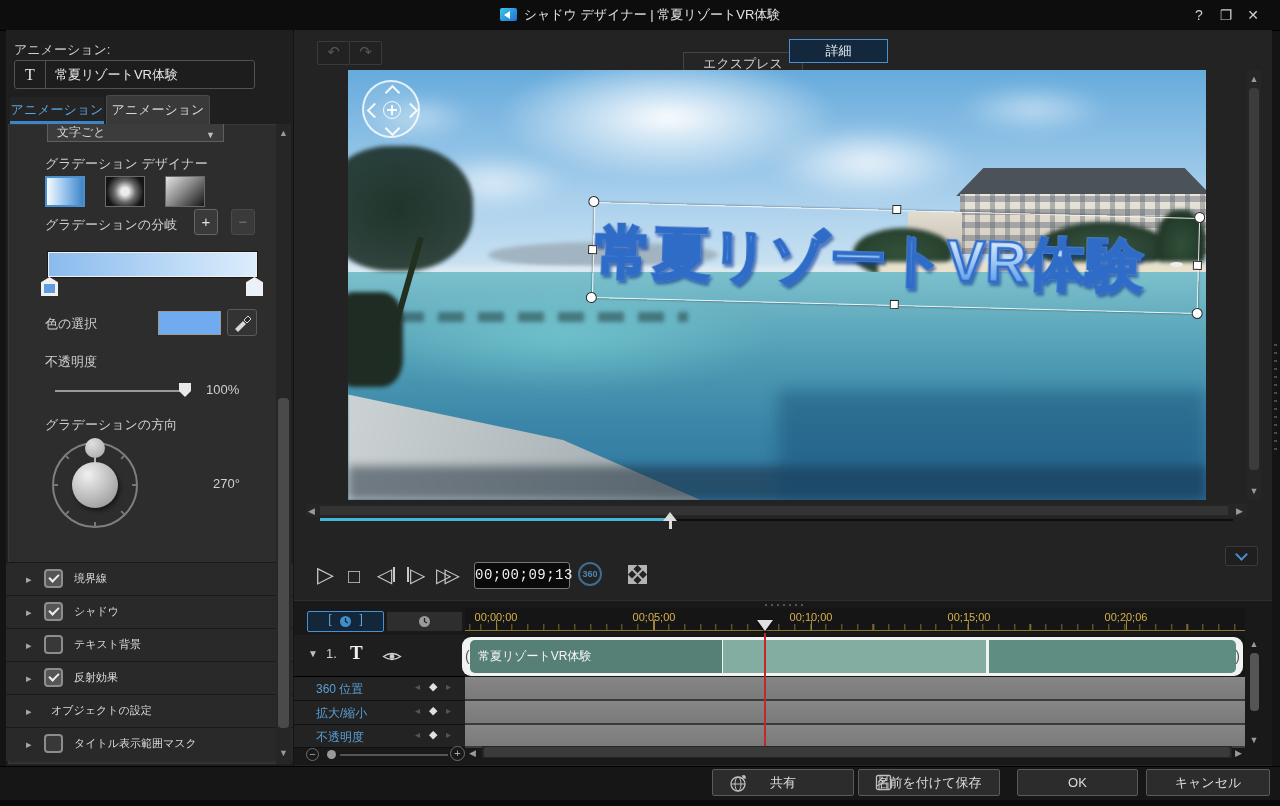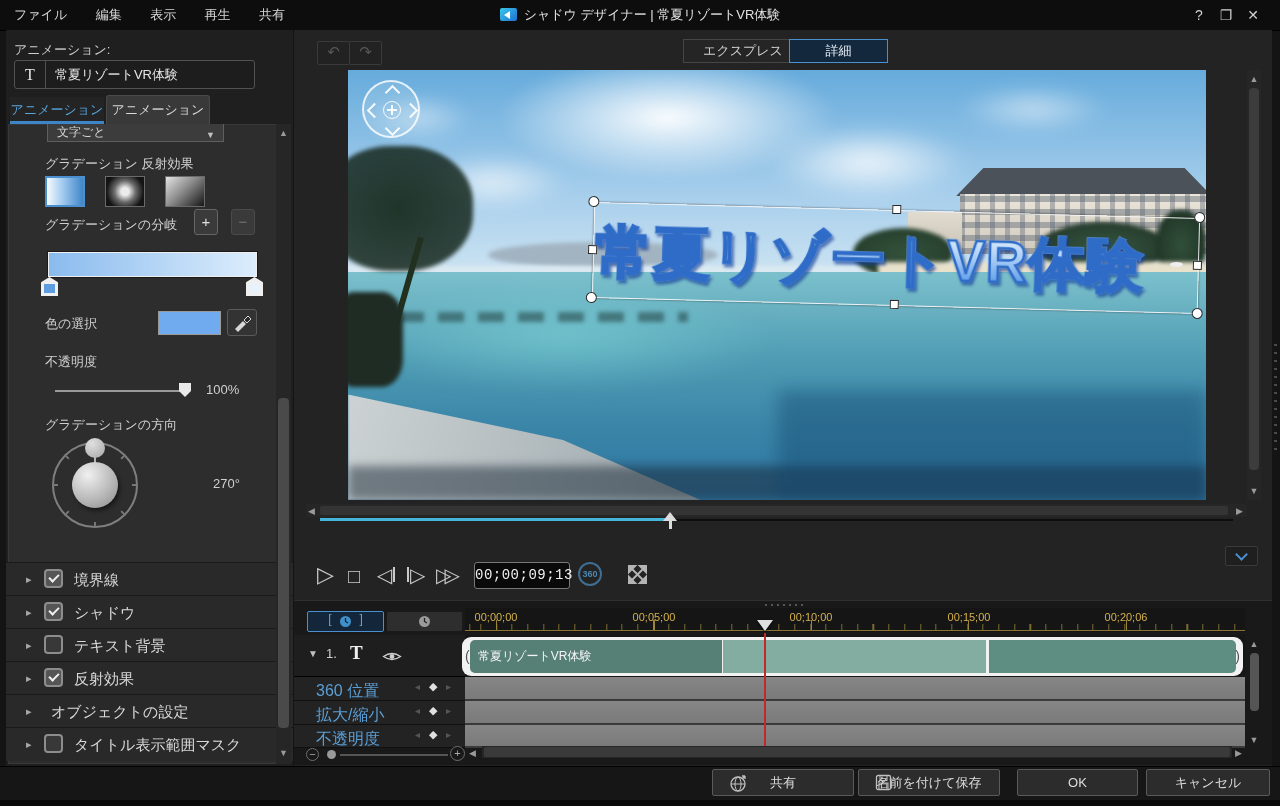--- a/index.html
+++ b/index.html
@@ -41,21 +41,21 @@
   .opthumb{background:#e9e9e9;clip-path:polygon(0 0,100% 0,100% 58%,50% 100%,0 58%);}
   .dialring{border:2px solid #7f7f7f;border-radius:50%;box-sizing:border-box;}
   .dialtick{position:absolute;left:50%;top:50%;width:2px;height:6px;background:#777;transform-origin:0 0;}
   .dialknob{border-radius:50%;background:radial-gradient(circle at 35% 28%,#f0f0f0,#b9b9b9 55%,#8a8a8a);box-shadow:2px 3px 4px rgba(0,0,0,.45);}
   .dialknob2{border-radius:50%;background:radial-gradient(circle at 35% 28%,#e0e0e0,#a5a5a5);}
   .sec{left:6px;width:287px;height:33px;background:#292929;border-top:1px solid #1a1a1a;}
   .sec .exp{position:absolute;left:20px;top:10px;font-size:11px;color:#a8a8a8;}
   .chk{position:absolute;left:38px;top:6px;width:19px;height:19px;border:2px solid #8d8d8d;border-radius:4px;background:#383838;box-sizing:border-box;}
   .chk.checked{background:#555;}
   .chk.checked:after{content:"";position:absolute;left:3px;top:3px;width:8px;height:4px;border-left:2px solid #efefef;border-bottom:2px solid #efefef;transform:rotate(-45deg);}
-  .sec .lbl{position:absolute;left:68px;top:8px;font-size:15px;color:#dadada;white-space:nowrap;}
+  .sec .lbl{position:absolute;left:68px;top:8px;font-size:11px;color:#dadada;white-space:nowrap;}
   .scrolltrack{background:#262626;}
   .scrollthumb{background:#4a4a4a;border-radius:4px;}
   .sarrow{font-size:9px;color:#9a9a9a;text-align:center;}
   
   .mainbg{left:294px;top:30px;width:978px;height:736px;background:#232323;}
   .histbtn{background:#222;border:1px solid #3a3a3a;border-radius:2px;color:#575757;font-size:15px;text-align:center;line-height:20px;}
   .modetab{box-sizing:border-box;text-align:center;font-size:13px;line-height:22px;}
   .mt-un{background:#252525;border:1px solid #454545;color:#cfcfcf;}
   .mt-sel{background:#14283d;border:1px solid #4a8fd0;color:#eaf3fb;}
   
@@ -94,43 +94,36 @@
   .tgl-un{background:#2e2e2e;border:1px solid #1a1a1a;border-radius:2px;}
   .rlabel{font-size:11px;color:#d4b14e;transform:translateX(-50%);white-space:nowrap;}
   .phead{width:0;height:0;border-left:8px solid transparent;border-right:8px solid transparent;border-top:11px solid #e0e0e0;filter:drop-shadow(0 1px 1px #000);}
   .redline{background:#c22a2a;}
   .clip{background:#f2f2f2;border-radius:9px;}
   .clip .paren{position:absolute;top:0;font-size:14px;color:#555;line-height:39px;}
   .seg{position:absolute;top:3px;height:33px;}
   .cliplabel{font-size:12px;color:#f4f4f4;line-height:33px;padding-left:8px;white-space:nowrap;}
   .trackhdr{background:#1e1e1e;border-bottom:1px solid #000;box-sizing:border-box;}
   .kfhdr{background:#232323;border-bottom:1px solid #101010;box-sizing:border-box;}
-  .kflabel{position:absolute;left:22px;top:4px;font-size:16px;color:#5a9fd6;white-space:nowrap;}
+  .kflabel{position:absolute;left:22px;top:4px;font-size:12px;color:#5a9fd6;white-space:nowrap;}
   .kfrow{background:linear-gradient(#868686,#7a7a7a);border-bottom:2px solid #3a3a3a;box-sizing:border-box;}
   .kfc{position:absolute;top:4px;font-size:10px;color:#555;}
   .kfd{position:absolute;top:3px;font-size:11px;color:#e0e0e0;}
   .zoomcirc{border:1.5px solid #6e6e6e;border-radius:50%;box-sizing:border-box;color:#aaa;text-align:center;font-size:11px;line-height:11px;}
   
   .footer{left:0;top:766px;width:1280px;height:34px;background:#161616;border-top:1px solid #020202;}
   .fbtn{background:#2c2c2c;border:1px solid #5a5a5a;border-radius:2px;color:#dcdcdc;font-size:13px;text-align:center;line-height:25px;box-sizing:border-box;}
   .fbtn .ic{position:absolute;left:16px;top:4px;}
 </style>
 </head>
 <body>
 
 <div id="app">
 
   <div class="abs titlebar">
-    <div class="abs" style="left:2px;top:0;">
-      <span class="menu-item">ファイル</span>
-      <span class="menu-item">編集</span>
-      <span class="menu-item">表示</span>
-      <span class="menu-item">再生</span>
-      <span class="menu-item">共有</span>
-    </div>
     <div class="abs apptitle">
       <span class="applogo"></span><span>シャドウ デザイナー  |  常夏リゾートVR体験</span>
     </div>
     <div class="abs winbtn" style="left:1186px;">?</div>
     <div class="abs winbtn" style="left:1213px;">❐</div>
     <div class="abs winbtn" style="left:1240px;">✕</div>
   </div>
 
   <div class="abs lpanel"></div>
   <div class="abs label13" style="left:14px;top:41px;">アニメーション:</div>
@@ -140,21 +133,21 @@
   </div>
   <div class="abs tab-sel" style="left:10px;top:97px;width:94px;height:27px;">アニメーション</div>
   <div class="abs tab-un" style="left:106px;top:95px;width:104px;height:29px;">アニメーション</div>
   <div class="abs ipanel"></div>
 
   <div class="abs dropdown" style="left:47px;top:124px;width:177px;height:18px;">
     <span>文字ごと</span>
     <span class="arr">▼</span>
   </div>
 
-  <div class="abs label13" style="left:45px;top:155px;">グラデーション 反射効果</div>
+  <div class="abs label13" style="left:45px;top:155px;">グラデーション デザイナー</div>
   <div class="abs stylebtn sb1" style="left:45px;top:176px;width:40px;height:31px;"></div>
   <div class="abs stylebtn sb2" style="left:105px;top:176px;width:40px;height:31px;"></div>
   <div class="abs stylebtn sb3" style="left:165px;top:176px;width:40px;height:31px;"></div>
 
   <div class="abs label13" style="left:45px;top:216px;">グラデーションの分岐</div>
   <div class="abs sqbtn" style="left:194px;top:209px;width:24px;height:26px;">+</div>
   <div class="abs sqbtn dim" style="left:231px;top:209px;width:24px;height:26px;">−</div>
 
   <div class="abs gbar" style="left:48px;top:252px;width:207px;height:23px;"></div>
   <div class="abs stop-h" style="left:41px;top:277px;">
@@ -227,21 +220,21 @@
 
   <div class="abs scrolltrack" style="left:276px;top:124px;width:15px;height:640px;"></div>
   <div class="abs sarrow" style="left:277px;top:128px;width:13px;">▲</div>
   <div class="abs scrollthumb" style="left:278px;top:398px;width:11px;height:330px;"></div>
   <div class="abs sarrow" style="left:277px;top:748px;width:13px;">▼</div>
   <div class="abs vgrip" style="left:295px;top:390px;width:3px;height:44px;"></div>
 
   <div class="abs mainbg"></div>
   <div class="abs histbtn" style="left:317px;top:41px;width:31px;height:22px;">↶</div>
   <div class="abs histbtn" style="left:349px;top:41px;width:31px;height:22px;">↷</div>
-  <div class="abs modetab mt-un" style="left:683px;top:39px;width:120px;height:24px;font-family:Liberation Serif, serif;">エクスプレス</div>
+  <div class="abs modetab mt-un" style="left:683px;top:52px;width:120px;height:24px;font-family:Liberation Serif, serif;">エクスプレス</div>
   <div class="abs modetab mt-sel" style="left:789px;top:39px;width:99px;height:24px;">詳細</div>
 
   <div class="abs video">
     <div class="p" style="left:0;top:0;width:858px;height:230px;background:linear-gradient(180deg,#66abdc 0%,#a8cfec 55%,#d8eaf4 100%);"></div>
     <div class="p cloud blur5" style="left:150px;top:-15px;width:340px;height:125px;"></div>
     <div class="p cloud blur8" style="left:420px;top:55px;width:200px;height:75px;opacity:.85;"></div>
     <div class="p cloud blur8" style="left:70px;top:85px;width:150px;height:55px;opacity:.7;"></div>
     <div class="p cloud blur8" style="left:610px;top:15px;width:150px;height:48px;opacity:.55;"></div>
     <div class="p cloud blur8" style="left:15px;top:25px;width:110px;height:45px;opacity:.5;"></div>
     <div class="p blur2" style="left:140px;top:172px;width:230px;height:26px;border-radius:50%;background:#a2b4c2;"></div>

